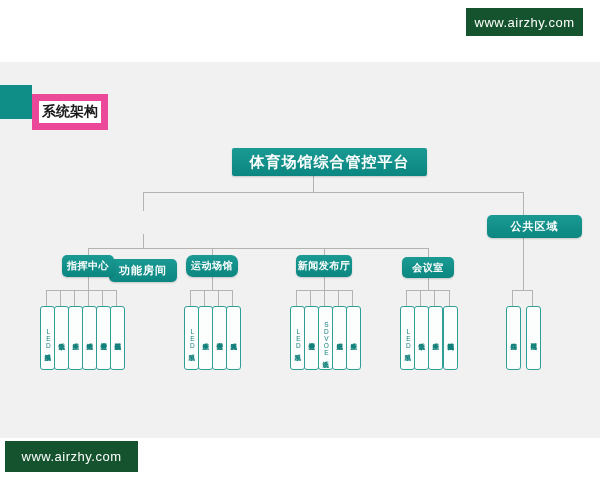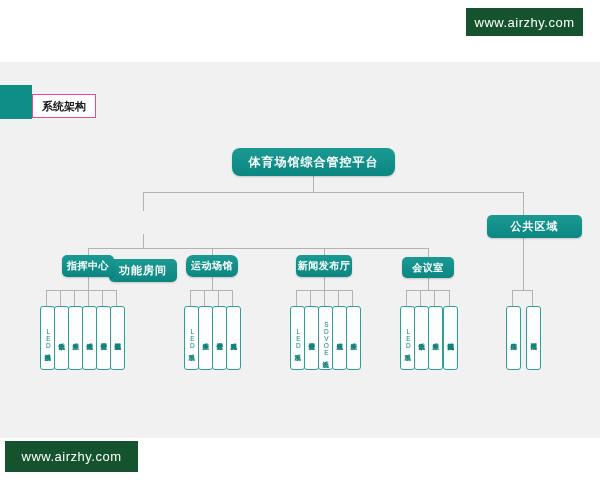--- a/index.html
+++ b/index.html
@@ -18,32 +18,32 @@
     font-size:13px;letter-spacing:.5px;
   }
   .wm-top{left:466px;top:8px;width:117px;height:28px;}
   .wm-bottom{left:5px;top:441px;width:133px;height:31px;}
   .title-accent{
     position:absolute;left:0;top:85px;width:32px;height:34px;
     background:#0f8e88;
   }
   .title-box{
     position:absolute;left:32px;top:94px;width:62px;height:22px;
-    background:#ffffff;border:1px solid #ec4899;
+    background:#ffffff;border:7px solid #ec4899;
     display:flex;align-items:center;justify-content:center;
-    font-size:11px;font-weight:bold;color:#1a1a1a;
+    font-size:14px;font-weight:bold;color:#1a1a1a;
   }
   svg.connectors{position:absolute;left:0;top:0;}
   .node{
     position:absolute;display:flex;align-items:center;justify-content:center;
     background:linear-gradient(180deg,#1a9a93 0%,#0c8680 100%);
     color:#ffffff;font-weight:bold;border-radius:5px;
     box-shadow:0 1px 2px rgba(0,0,0,.18);
   }
-  .root{left:232px;top:148px;width:163px;height:28px;font-size:12px;letter-spacing:1px;border-radius:8px;}
+  .root{left:232px;top:148px;width:195px;height:28px;font-size:15px;letter-spacing:1px;border-radius:2px;}
   .lvl2a{left:109px;top:211px;width:68px;height:23px;font-size:11px;letter-spacing:1px;margin-top:48px;}
   .lvl2b{left:487px;top:215px;width:95px;height:23px;font-size:11px;letter-spacing:1px;}
   .lvl3{height:22px;font-size:10px;letter-spacing:.5px;}
   .b1{left:62px;top:255px;width:52px;}
   .b2{left:186px;top:255px;width:52px;border-radius:7px;}
   .b3{left:296px;top:255px;width:56px;}
   .b4{left:402px;top:257px;width:52px;height:21px;}
   .leaf{
     position:absolute;top:306px;width:13px;height:62px;
     background:#fcfefe;border:1px solid #2f9e97;border-radius:3px;

